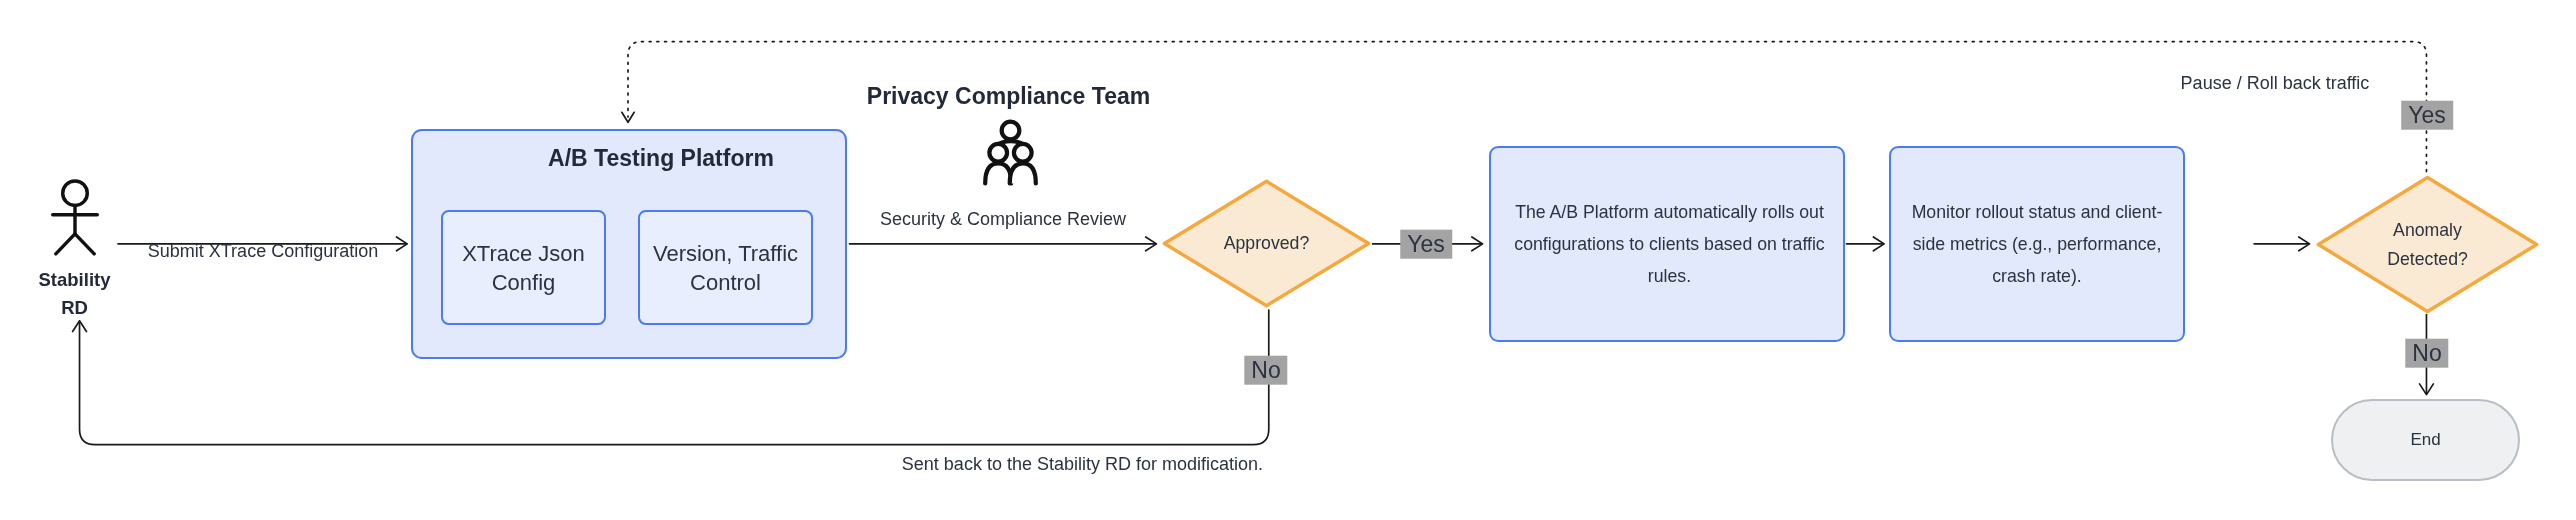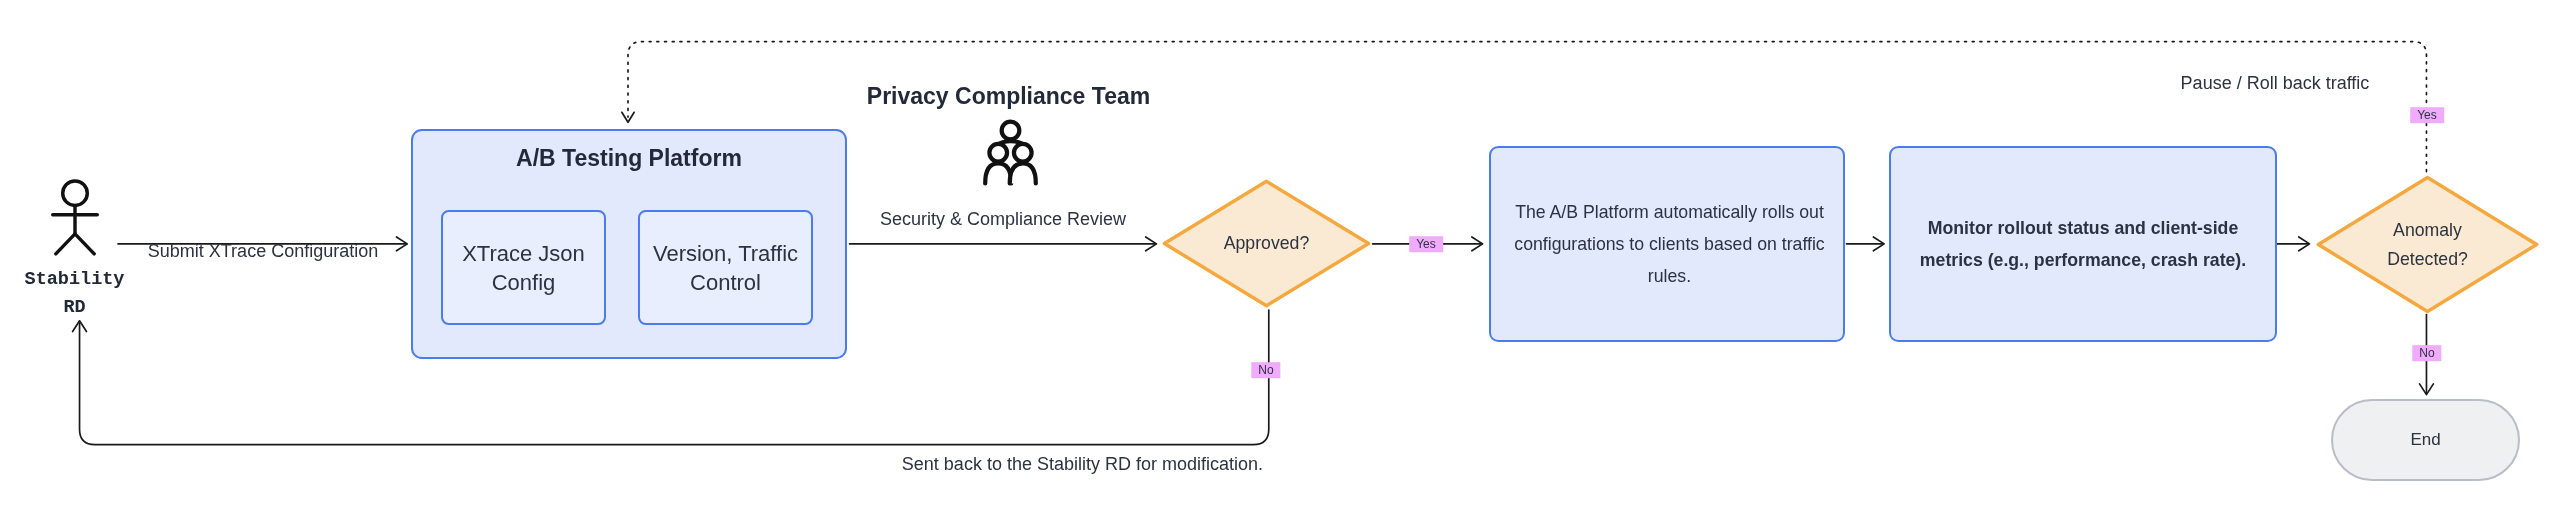--- a/index.html
+++ b/index.html
@@ -36,24 +36,24 @@
     box-sizing:border-box; display:flex; align-items:center; justify-content:center;
     font-size:17px;
   }
   .node-title{font-weight:bold; font-size:23px; text-align:center; color:#222938;}
   .diamond-label{
     position:absolute; inset:0; display:flex; align-items:center; justify-content:center;
     text-align:center; font-size:17.7px; line-height:29px; padding:0 37px; box-sizing:border-box;
   }
   .edge-label{font-size:18px; text-align:center;}
   .chip{
-    background:#f0abfc; padding:0.8px 7px; font-size:12px;
+    background:#a3a3a3; padding:0.8px 7px; font-size:23px;
     transform:translate(-50%,-50%); white-space:nowrap;
   }
-  .actor-label{font-weight:bold; font-size:18.5px; text-align:center; color:#222938;font-family:Liberation Mono, monospace;}
+  .actor-label{font-weight:bold; font-size:18.5px; text-align:center; color:#222938;}
   .right-align{text-align:right;}
 </style>
 </head>
 <body>
 
 <div class="canvas">
 
   <svg class="abs" style="left:0;top:0;" width="2576" height="520" viewBox="0 0 3346 676" fill="none" stroke="#1A1A1A" stroke-width="2.2" stroke-linecap="round" stroke-linejoin="round">
     <g>
 
@@ -91,21 +91,21 @@
     <path d="M11 53 H69"></path>
     <path d="M40 78 L15 104"></path>
     <path d="M40 78 L65 104"></path>
   </svg>
   <div class="abs actor-label" style="left:17px;top:269px;width:115px;">Stability</div>
   <div class="abs actor-label" style="left:17px;top:297px;width:115px;">RD</div>
 
   <div class="abs edge-label" style="left:117px;top:216px;width:292px;margin-top:25px;">Submit XTrace Configuration</div>
 
   <div class="abs bignode" style="left:411px;top:129px;width:436px;height:230px;"></div>
-  <div class="abs node-title" style="left:411px;top:145px;width:436px;">A/B Testing Platform</div>
+  <div class="abs node-title" style="left:411px;top:145px;width:436px;padding-left:32px;">A/B Testing Platform</div>
   <div class="abs subnode" style="left:441px;top:210px;width:165px;height:115px;">XTrace Json Config</div>
   <div class="abs subnode" style="left:638px;top:210px;width:175px;height:115px;">Version, Traffic Control</div>
 
   <div class="abs node-title" style="left:847px;top:83px;width:323px;">Privacy Compliance Team</div>
   <svg class="abs" style="left:982px;top:119px;" width="57" height="69" viewBox="0 0 74 90" fill="none" stroke="#111111" stroke-width="5.5" stroke-linecap="round">
     <circle cx="37" cy="15" r="11.5"></circle>
     <path d="M15 46 Q15 29 37 29 Q59 29 59 46"></path>
     <circle cx="21" cy="44" r="11.5" fill="#ffffff"></circle>
     <circle cx="53" cy="44" r="11.5" fill="#ffffff"></circle>
     <path d="M4 84 Q4 58 21 58 Q38 58 38 84" fill="#ffffff"></path>
@@ -121,21 +121,21 @@
     <div class="diamond-label">Approved?</div>
   </div>
 
   <div class="abs chip" style="left:1426px;top:244px;">Yes</div>
   <div class="abs chip" style="left:1266px;top:370px;">No</div>
 
   <div class="abs edge-label right-align" style="left:801px;top:406px;width:462px;margin-top:48px;">Sent back to the Stability RD for modification.</div>
 
   <div class="abs procnode" style="left:1489px;top:146px;width:356px;height:196px;padding-left:19px;">The A/B Platform automatically rolls out configurations to clients based on traffic rules.</div>
 
-  <div class="abs procnode" style="left:1889px;top:146px;width:388px;height:196px;font-weight:bold;">Monitor rollout status and client-side metrics (e.g., performance, crash rate).</div>
+  <div class="abs procnode" style="left:1889px;top:146px;width:296px;height:196px;">Monitor rollout status and client-side metrics (e.g., performance, crash rate).</div>
 
   <div class="abs edge-label" style="left:2148px;top:73px;width:254px;">Pause / Roll back traffic</div>
 
   <div class="abs" style="left:2316px;top:175px;width:223px;height:139px;">
     <svg width="223" height="139" viewBox="0 0 290 180">
       <polygon points="145,3 287,90 145,177 3,90" fill="#FBEAD3" stroke="#F5A83D" stroke-width="4.5" stroke-linejoin="round"></polygon>
     </svg>
     <div class="diamond-label" style="padding:0 46px;">Anomaly Detected?</div>
   </div>
 

